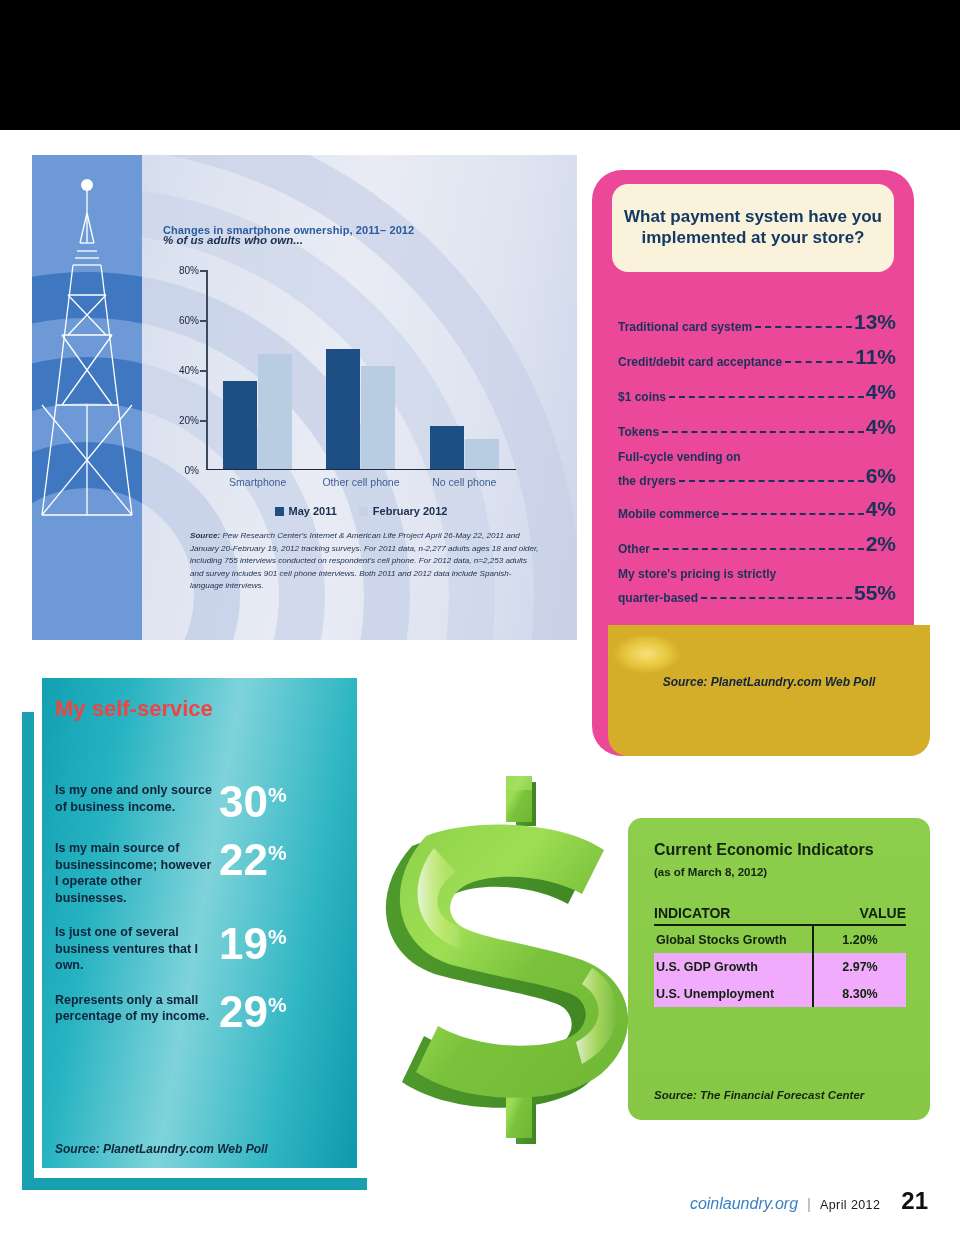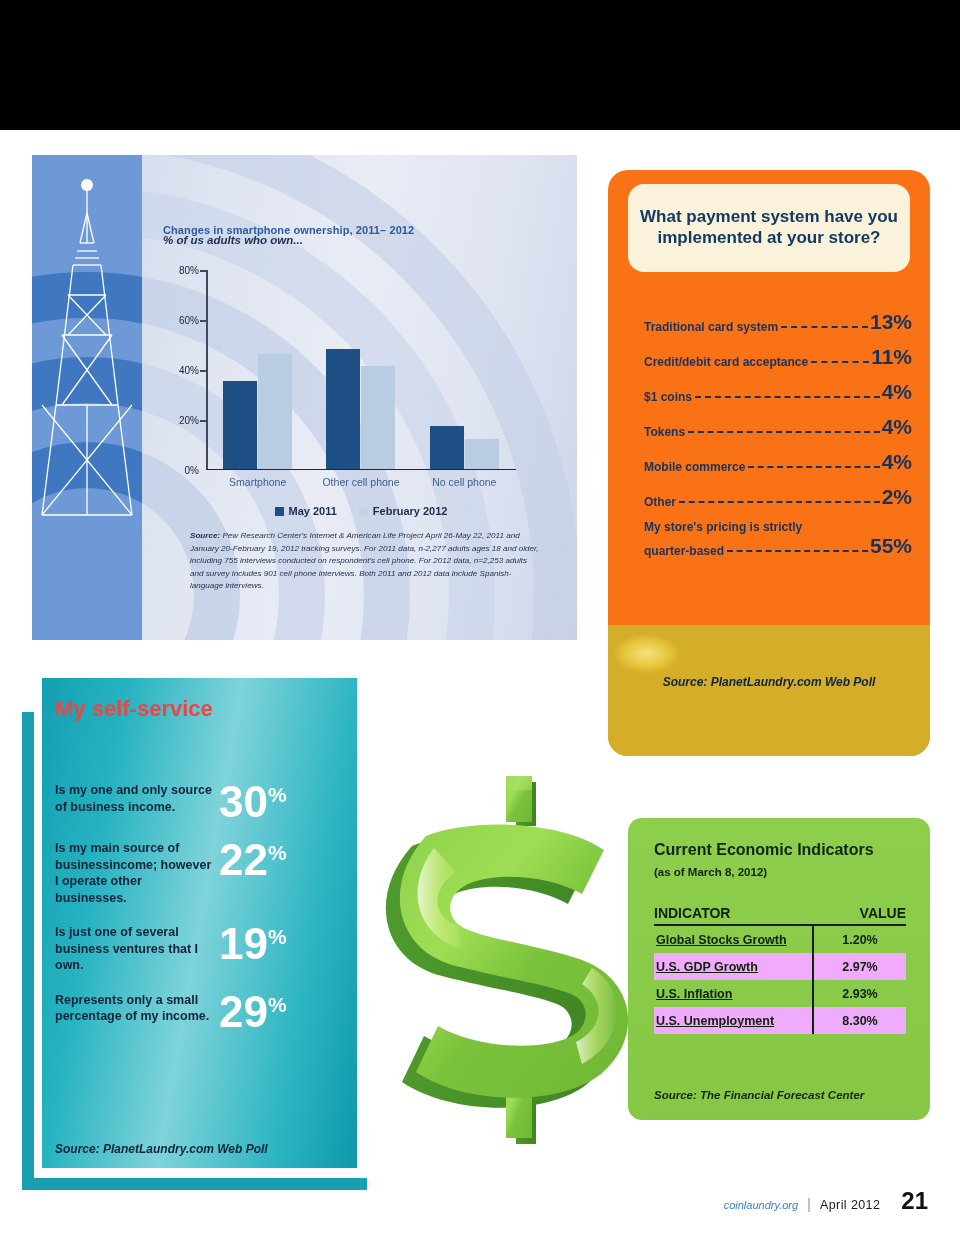--- a/index.html
+++ b/index.html
@@ -57,31 +57,31 @@
   .sw.b { background:#c3d3e4; }
 
   .chart-source {
     position:absolute; left:190px; top:530px; width:350px; font-size:8.1px;
     font-style:italic; color:#1c2f4e; line-height:1.55;
   }
   .chart-source b { font-style:italic; }
 
   
   .yellow-panel {
-    position:absolute; left:608px; top:170px; width:322px; height:586px;
-    background:#f97316; border-radius:20px; overflow:hidden;
+    position:absolute; left:592px; top:170px; width:322px; height:586px;
+    background:#ec4899; border-radius:30px; overflow:hidden;
   }
   .yellow-head {
     position:absolute; left:20px; top:14px; width:282px; height:88px;
     background:#FBF2DC; border-radius:16px; display:flex; align-items:center;
     justify-content:center; text-align:center;
   }
   .yellow-head span { font-size:17px; font-weight:bold; color:#123a63; line-height:1.22; }
   .pay-list { position:absolute; left:26px; top:140px; width:278px; }
-  .pay-row { display:flex; align-items:flex-end; margin-bottom:11px;margin-left:10px; }
+  .pay-row { display:flex; align-items:flex-end; margin-bottom:11px; }
   .pay-row .lbl { font-size:12px; font-weight:bold; color:#18335a; white-space:nowrap; }
   .pay-row .lead {
     flex:1; border-bottom:2.5px dashed #18335a; margin:0 2px 6px 3px; min-width:6px;
   }
   .pay-row .val { font-size:21px; font-weight:bold; color:#18335a; white-space:nowrap; }
   .pay-row.two-line { display:block; margin-bottom:9px; }
   .pay-row.two-line .l1 { font-size:12px; font-weight:bold; color:#18335a; }
   .pay-row.two-line .inner { display:flex; align-items:flex-end; }
 
   .coins {
@@ -152,30 +152,30 @@
   }
   .itable { position:absolute; left:654px; top:905px; width:252px; }
   .itable .thead { display:flex; font-size:14px; font-weight:bold; color:#10200d;
                    padding-bottom:3px; border-bottom:2px solid #10200d; }
   .itable .thead .c1 { width:160px; }
   .itable .thead .c2 { flex:1; text-align:right; }
   .irow { display:flex; align-items:center; height:27px; font-size:12.5px;
           font-weight:bold; color:#10200d; }
   .irow.alt { background:#f0abfc; }
   .irow .c1 { width:160px; padding-left:2px; border-right:2px solid #10200d; height:100%;
-              display:flex; align-items:center;text-decoration:underline; }
+              display:flex; align-items:center; }
   .irow .c2 { flex:1; text-align:center; }
   .green-source {
     position:absolute; left:654px; top:1089px; font-size:11.5px; font-style:italic;
     font-weight:bold; color:#13250f;
   }
 
   
   .footer { position:absolute; right:32px; bottom:30px; display:flex; align-items:baseline; gap:9px; }
-  .footer .site { font-size:11px; font-style:italic; color:#3b80c4; }
+  .footer .site { font-size:16px; font-style:italic; color:#3b80c4; }
   .footer .divider { color:#9aa3ad; font-size:15px; }
   .footer .issue { font-size:12.5px; color:#1b1b1b; letter-spacing:.4px; }
   .footer .pageno { font-size:24px; font-weight:bold; color:#111; margin-left:12px;text-align:center; }
 </style>
 </head>
 <body>
 
 <div class="top-band"></div>
 
 <div class="chart-panel">
@@ -305,20 +305,28 @@
       <div class="pay-row">
         <span class="lbl">$1 coins</span>
         <span class="lead"></span>
         <span class="val">4%</span>
       </div>
       <div class="pay-row">
         <span class="lbl">Tokens</span>
         <span class="lead"></span>
         <span class="val">4%</span>
       </div>
+      <div class="pay-row two-line">
+        <div class="l1">Full-cycle vending on</div>
+        <div class="inner">
+          <span class="lbl">the dryers</span>
+          <span class="lead"></span>
+          <span class="val">6%</span>
+        </div>
+      </div>
       <div class="pay-row">
         <span class="lbl">Mobile commerce</span>
         <span class="lead"></span>
         <span class="val">4%</span>
       </div>
       <div class="pay-row">
         <span class="lbl">Other</span>
         <span class="lead"></span>
         <span class="val">2%</span>
       </div>
@@ -425,24 +433,20 @@
   </div>
   <div id="irows">
       <div class="irow">
         <div class="c1">Global Stocks Growth</div>
         <div class="c2">1.20%</div>
       </div>
       <div class="irow alt">
         <div class="c1">U.S. GDP Growth</div>
         <div class="c2">2.97%</div>
       </div>
-      <div class="irow">
-        <div class="c1">U.S. Inflation</div>
-        <div class="c2">2.93%</div>
-      </div>
       <div class="irow alt">
         <div class="c1">U.S. Unemployment</div>
         <div class="c2">8.30%</div>
       </div>
     </div>
 </div>
 <div class="green-source">Source: The Financial Forecast Center</div>
 
 <div class="footer">
   <span class="site">coinlaundry.org</span>

